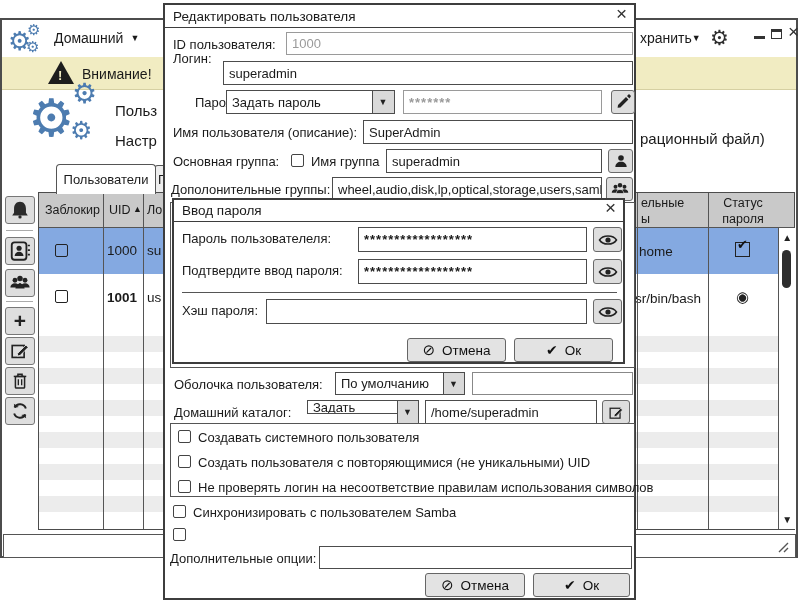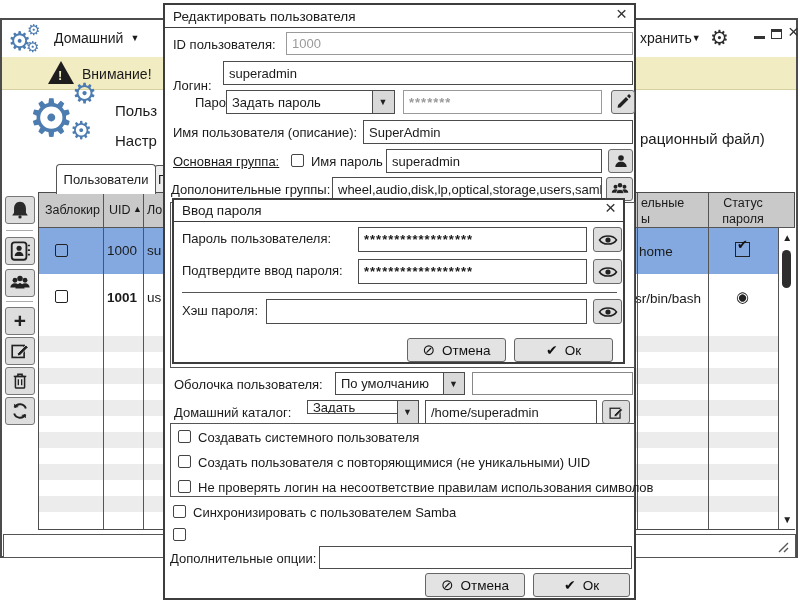--- a/index.html
+++ b/index.html
@@ -188,40 +188,40 @@
 
   <div class="win" style="left:163px;top:3px;width:473px;height:597px;z-index:10;border-color:#3d3d3d;">
     <div class="abs" style="left:0;top:0;right:0;height:22px;border-bottom:1.5px solid #3d3d3d;padding-left:19px;">
       <span class="ttl" style="left:8px;top:4px;">Редактировать пользователя</span>
       <span class="closex" style="right:7px;top:2px;">×</span>
     </div>
 
     <span class="lbl" style="left:8px;top:32px;">ID пользователя:</span>
     <div class="fld disabled" style="left:121px;top:27px;width:347px;height:23px;">1000</div>
 
-    <span class="lbl" style="left:8px;top:73px;text-align:right;">Логин:</span>
+    <span class="lbl" style="left:8px;top:46px;text-align:right;">Логин:</span>
     <div class="fld" style="left:58px;top:56px;width:410px;height:24px;">superadmin</div>
 
     <span class="lbl" style="left:8px;top:90px;margin-left:22px;">Пароль:</span>
     <div class="fld" style="left:61px;top:85px;width:147px;height:24px;">Задать пароль</div>
     <div class="ddbtn" style="left:206.5px;top:85px;width:23px;height:24px;">▼</div>
     <div class="fld disabled stars" style="left:238px;top:85px;width:199px;height:24px;">*******</div>
     <div class="sqbtn" style="left:446px;top:85px;width:24px;height:24px;">
       <svg width="16" height="16" viewBox="0 0 16 16">
         <path d="M3 13 L11 5 L13.4 7.4 L5.4 15.4 L2.6 15.8 Z" fill="#222" transform="translate(0,-2)"></path>
         <path d="M12 4 L14 2 L16 4 L14.4 6.4 Z" fill="#222" transform="translate(0,-2)"></path>
       </svg>
     </div>
 
     <span class="lbl" style="left:8px;top:120px;">Имя пользователя (описание):</span>
     <div class="fld" style="left:198px;top:115px;width:270px;height:24px;">SuperAdmin</div>
 
-    <span class="lbl" style="left:8px;top:149px;text-decoration:underline;">Основная группа:</span>
+    <span class="lbl" style="left:8px;top:149px;">Основная группа:</span>
     <span class="cbx" style="left:126px;top:149px;"></span>
-    <span class="lbl" style="left:146px;top:149px;">Имя пароль</span>
+    <span class="lbl" style="left:146px;top:149px;">Имя группа</span>
     <div class="fld" style="left:221px;top:144px;width:216px;height:24px;">superadmin</div>
     <div class="sqbtn" style="left:443px;top:144px;width:25px;height:24px;">
       <svg width="16" height="16" viewBox="0 0 24 24">
         <circle cx="12" cy="7.5" r="4.2" fill="#222"></circle>
         <path d="M3.5 21c0-5 3.7-8 8.5-8s8.5 3 8.5 8z" fill="#222"></path>
       </svg>
     </div>
 
     <span class="lbl" style="left:6px;top:177px;">Дополонительные группы:</span>
     <div class="fld" style="left:167px;top:172px;width:270px;height:24px;padding-right:0;">wheel,audio,disk,lp,optical,storage,users,samb</div>

